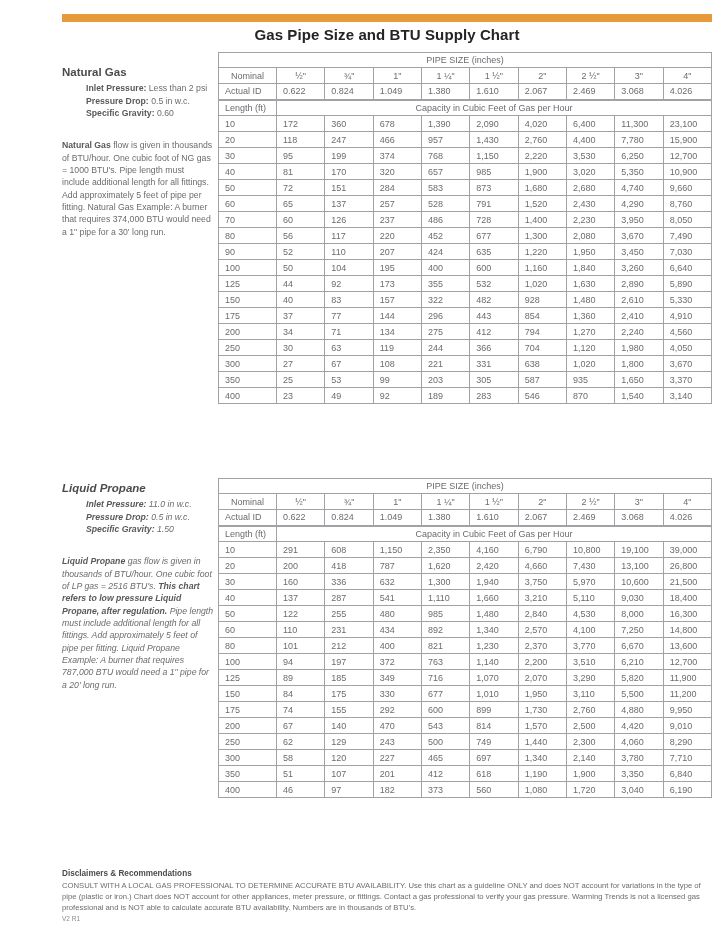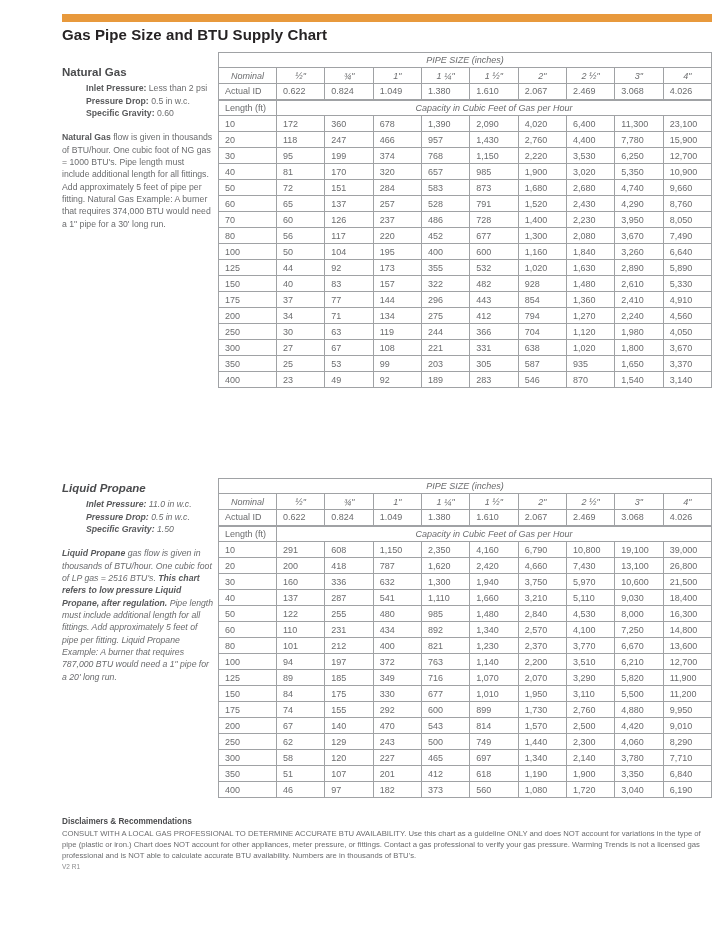--- a/index.html
+++ b/index.html
@@ -11,20 +11,21 @@
   }
   .accent-bar {
     position: absolute;
     left: 62px; top: 14px;
     width: 650px; height: 8px;
     background: #e8993c;
   }
   .page-title {
     position: absolute;
     left: 62px; top: 26px; width: 650px;
+    text-align: center;
     font-size: 15px;
     font-weight: bold;
     color: #262324;
     letter-spacing: 0.1px;
   }
   .sidebar {
     position: absolute;
     left: 62px; width: 152px;
     font-size: 8.7px;
     line-height: 1.42;
@@ -33,47 +34,47 @@
   .sidebar-ng { top: 64px; }
   .sidebar-lp { top: 480px; font-style: italic; }
   .sidebar h2 {
     font-size: 11.5px;
     font-weight: bold;
     color: #4a4b4d;
     margin-bottom: 2px;
   }
   .b { font-weight: bold; color: #58595b; }
   .spec-line { white-space: nowrap; padding-left: 24px; }
-  .sidebar .para { margin-top: 12px; }
+  .sidebar .para { margin-top: 20px; }
   .tbl-wrap {
     position: absolute;
     left: 218px; width: 494px;
   }
   .tbl-ng { top: 52px; }
   .tbl-lp { top: 478px; }
   table {
     border-collapse: collapse;
     width: 100%;
     table-layout: fixed;
     font-size: 9px;
     color: #6b6c6e;
   }
   td {
     border: 1px solid #a0a2a5;
     padding: 2px 2px 2px 6px;
     height: 16px;
     white-space: nowrap;
     overflow: hidden;
   }
-  td.center { text-align: center; padding-left: 2px; font-style: italic; }
+  td.center { text-align: center; padding-left: 2px; }
   td.pipe-hdr { height: 12px; }
   tr.section-end td { border-bottom-width: 2px; }
   .footer {
     position: absolute;
-    left: 62px; top: 816px; width: 652px;
+    left: 62px; top: 868px; width: 652px;
     font-size: 7.7px;
     line-height: 1.45;
     color: #6b6c6e;
   }
   .footer .f-head {
     font-size: 8.2px;
     font-weight: bold;
     color: #4a4b4d;
   }
   .footer .f-version {
@@ -235,20 +236,32 @@
           <td>117</td>
           <td>220</td>
           <td>452</td>
           <td>677</td>
           <td>1,300</td>
           <td>2,080</td>
           <td>3,670</td>
           <td>7,490</td>
         </tr>
         <tr>
+          <td>90</td>
+          <td>52</td>
+          <td>110</td>
+          <td>207</td>
+          <td>424</td>
+          <td>635</td>
+          <td>1,220</td>
+          <td>1,950</td>
+          <td>3,450</td>
+          <td>7,030</td>
+        </tr>
+        <tr>
           <td>100</td>
           <td>50</td>
           <td>104</td>
           <td>195</td>
           <td>400</td>
           <td>600</td>
           <td>1,160</td>
           <td>1,840</td>
           <td>3,260</td>
           <td>6,640</td>

